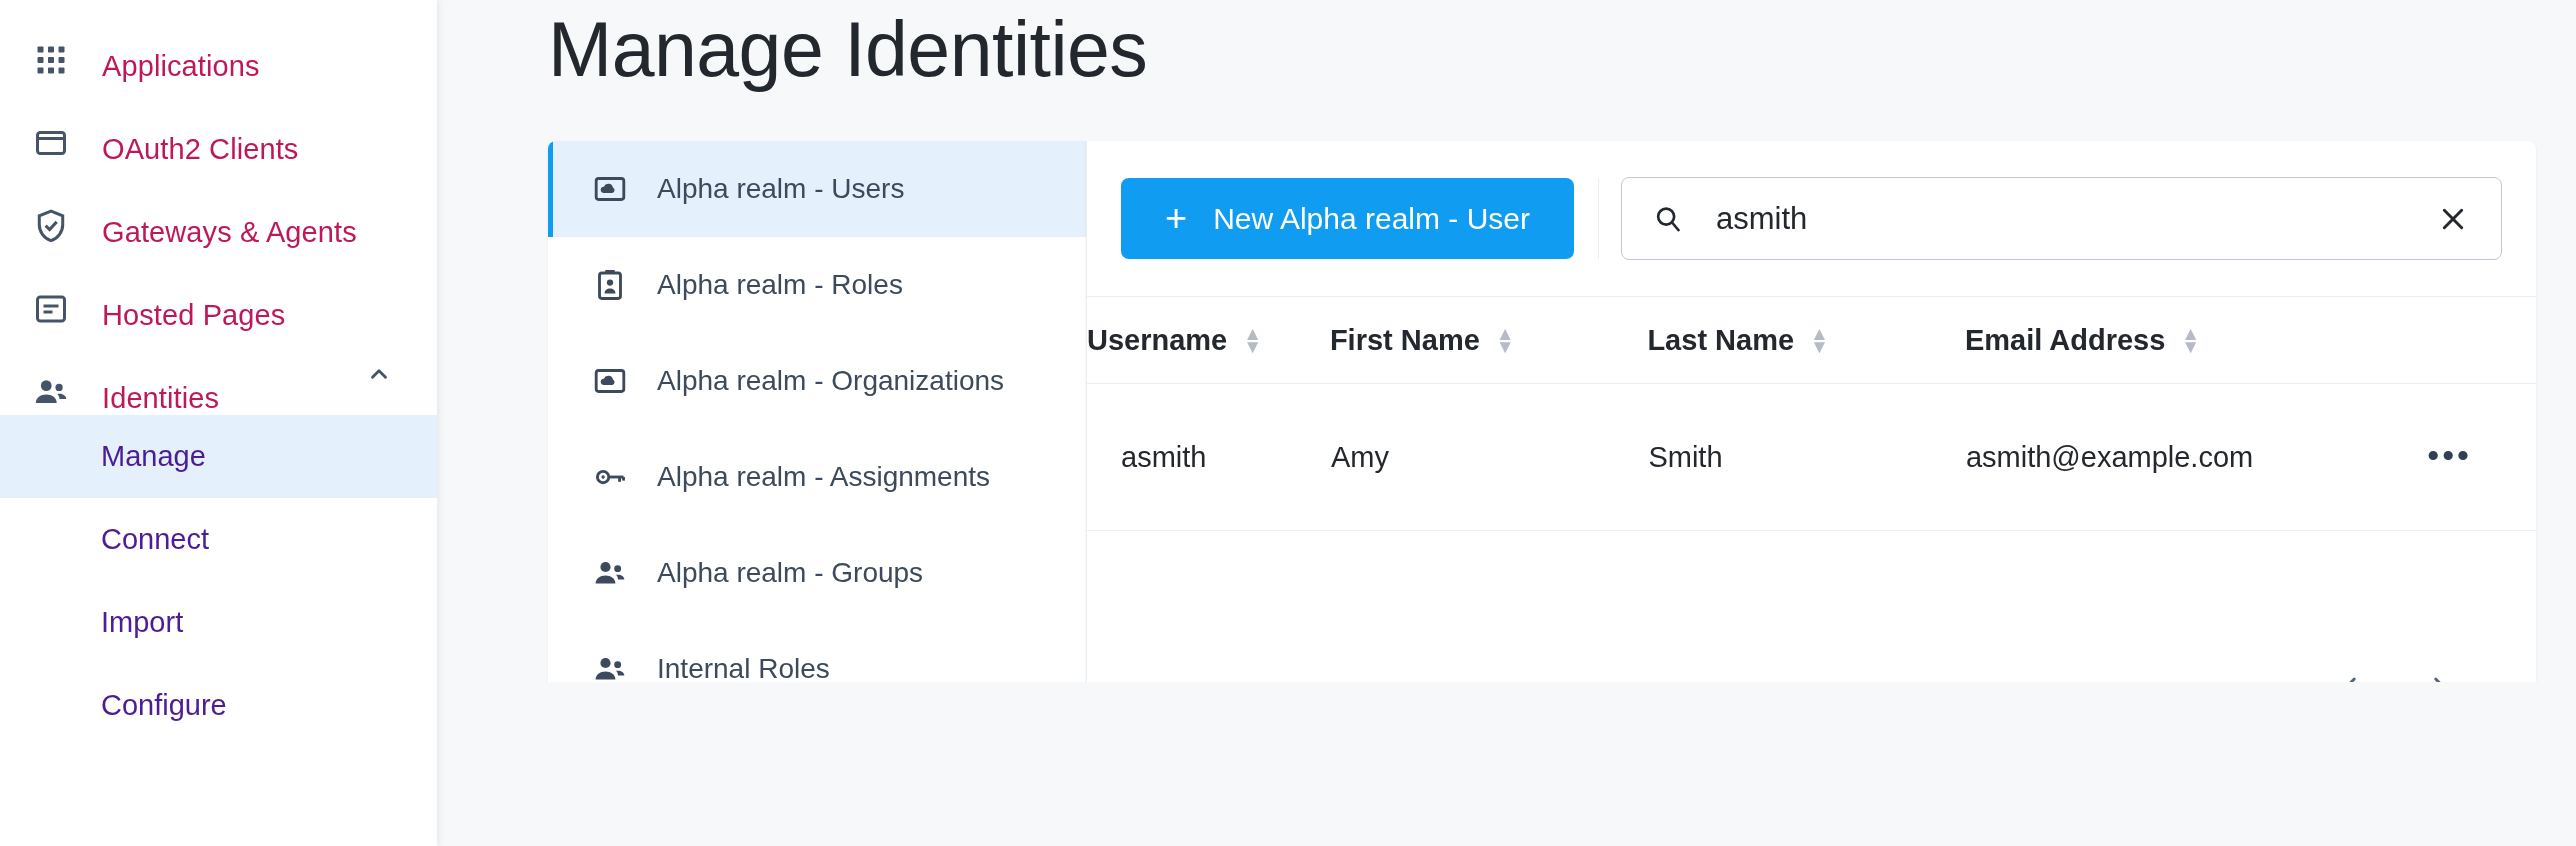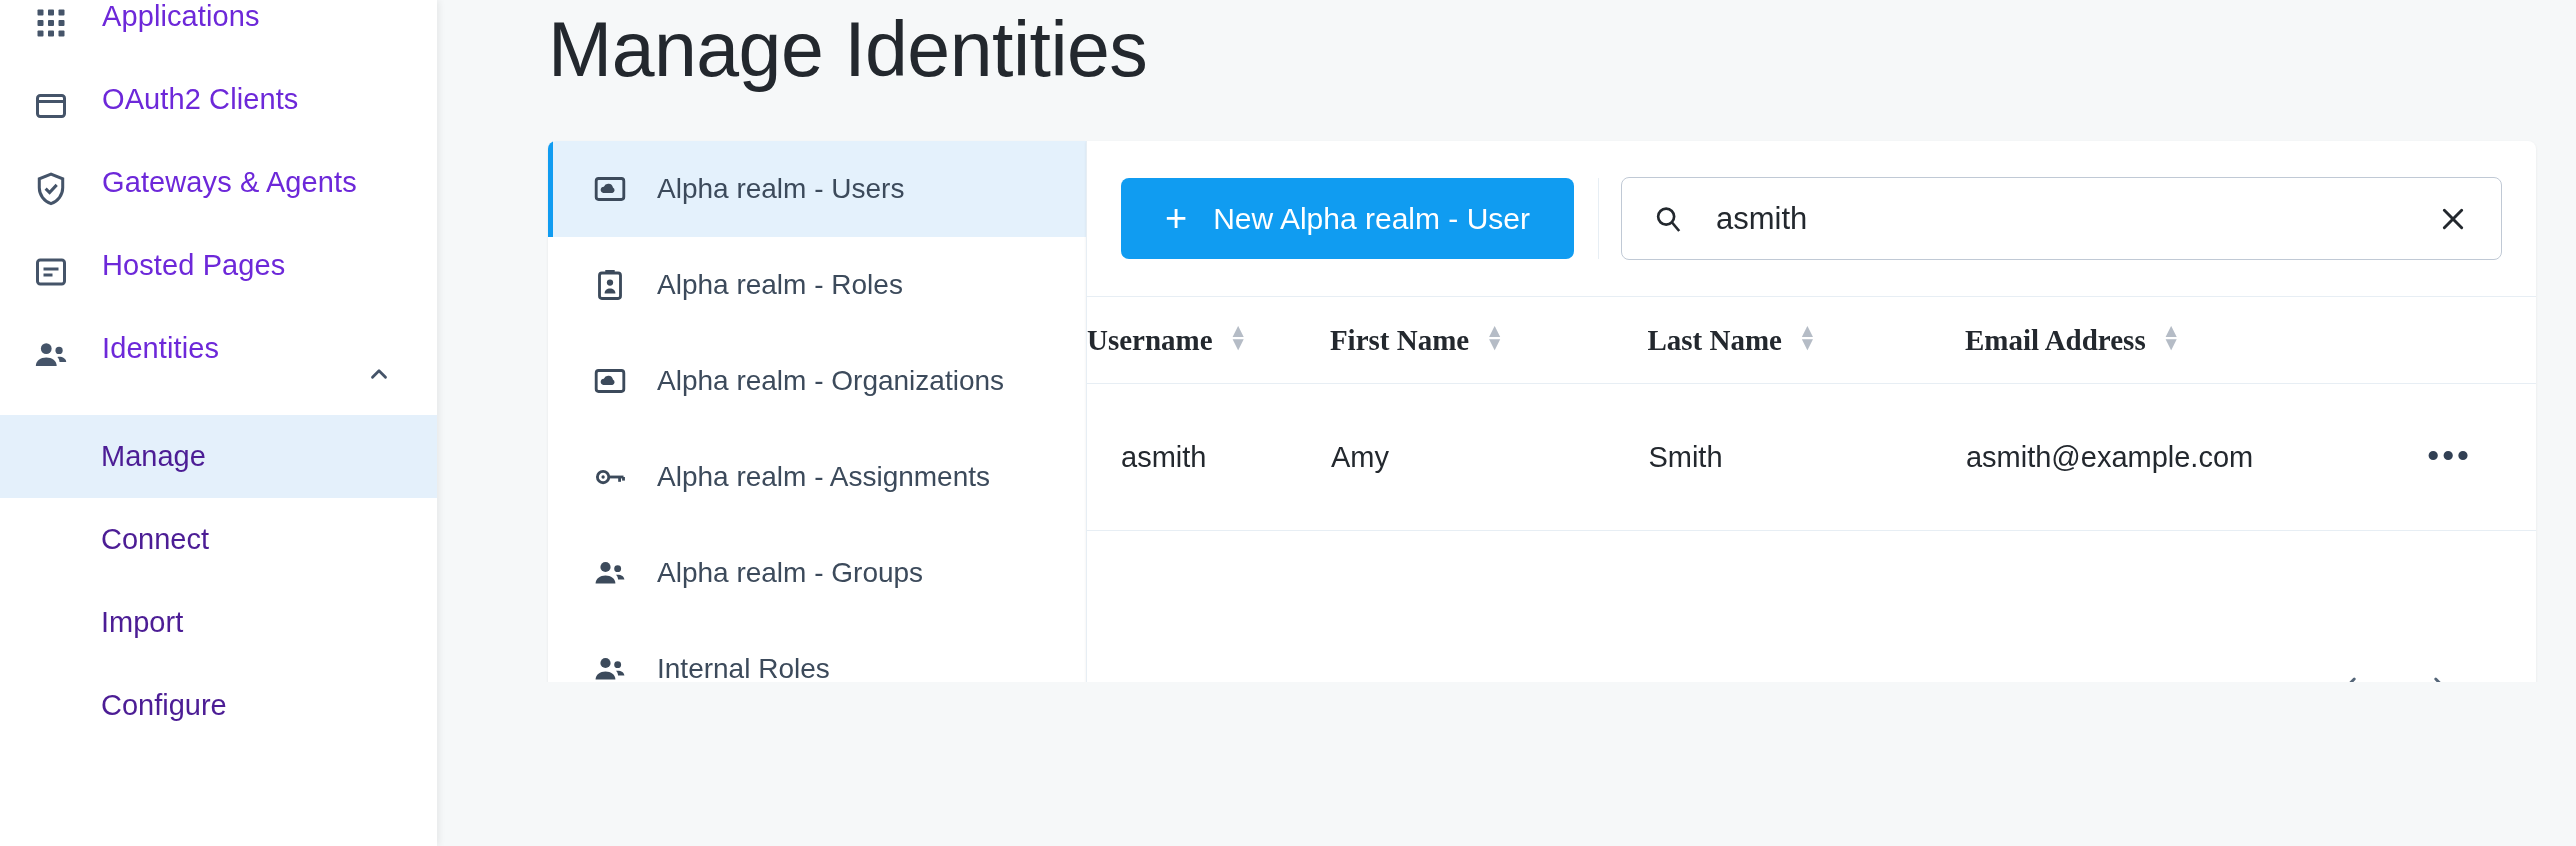--- a/index.html
+++ b/index.html
@@ -19,24 +19,24 @@
   .sidebar {
     width: 437px; height: 846px;
     background: #ffffff;
     flex: 0 0 437px;
     position: relative;
     z-index: 5;
     box-shadow: 2px 0 7px rgba(0,0,0,0.07);
     padding-top: 0px;
   }
   .nav-item {
-    display: flex; align-items: flex-start;
+    display: flex; align-items: flex-end;
     height: 83px;
     padding-left: 28px;
-    color: #6d28d9;
+    color: #be185d;
     font-size: 29px;
     cursor: pointer;
     position: relative;
   }
   .nav-item .nav-icon {
     width: 46px; height: 46px;
     display: flex; align-items: center; justify-content: center;
     flex: 0 0 46px;
     color: #455469;
   }
@@ -193,21 +193,21 @@
     height: 87px;
     text-align: left;
     font-size: 29px;
     font-weight: bold;
     color: #23282e;
     padding: 0 0 0 0;
     vertical-align: middle;
     white-space: nowrap;
     cursor: pointer;
   }
-  .th-inner { display: flex; align-items: flex-start; font-family: Liberation Serif, serif; }
+  .th-inner { display: flex; align-items: center; }
   .sort-ico {
     margin-left: 16px;
     display: inline-flex; flex-direction: column; align-items: center;
     color: #b5bcc6;
     line-height: 1;
   }
   .sort-ico span { font-size: 19px; line-height: 13px; display: block; }
   .tbl tbody td {
     height: 147px;
     font-size: 29px;

